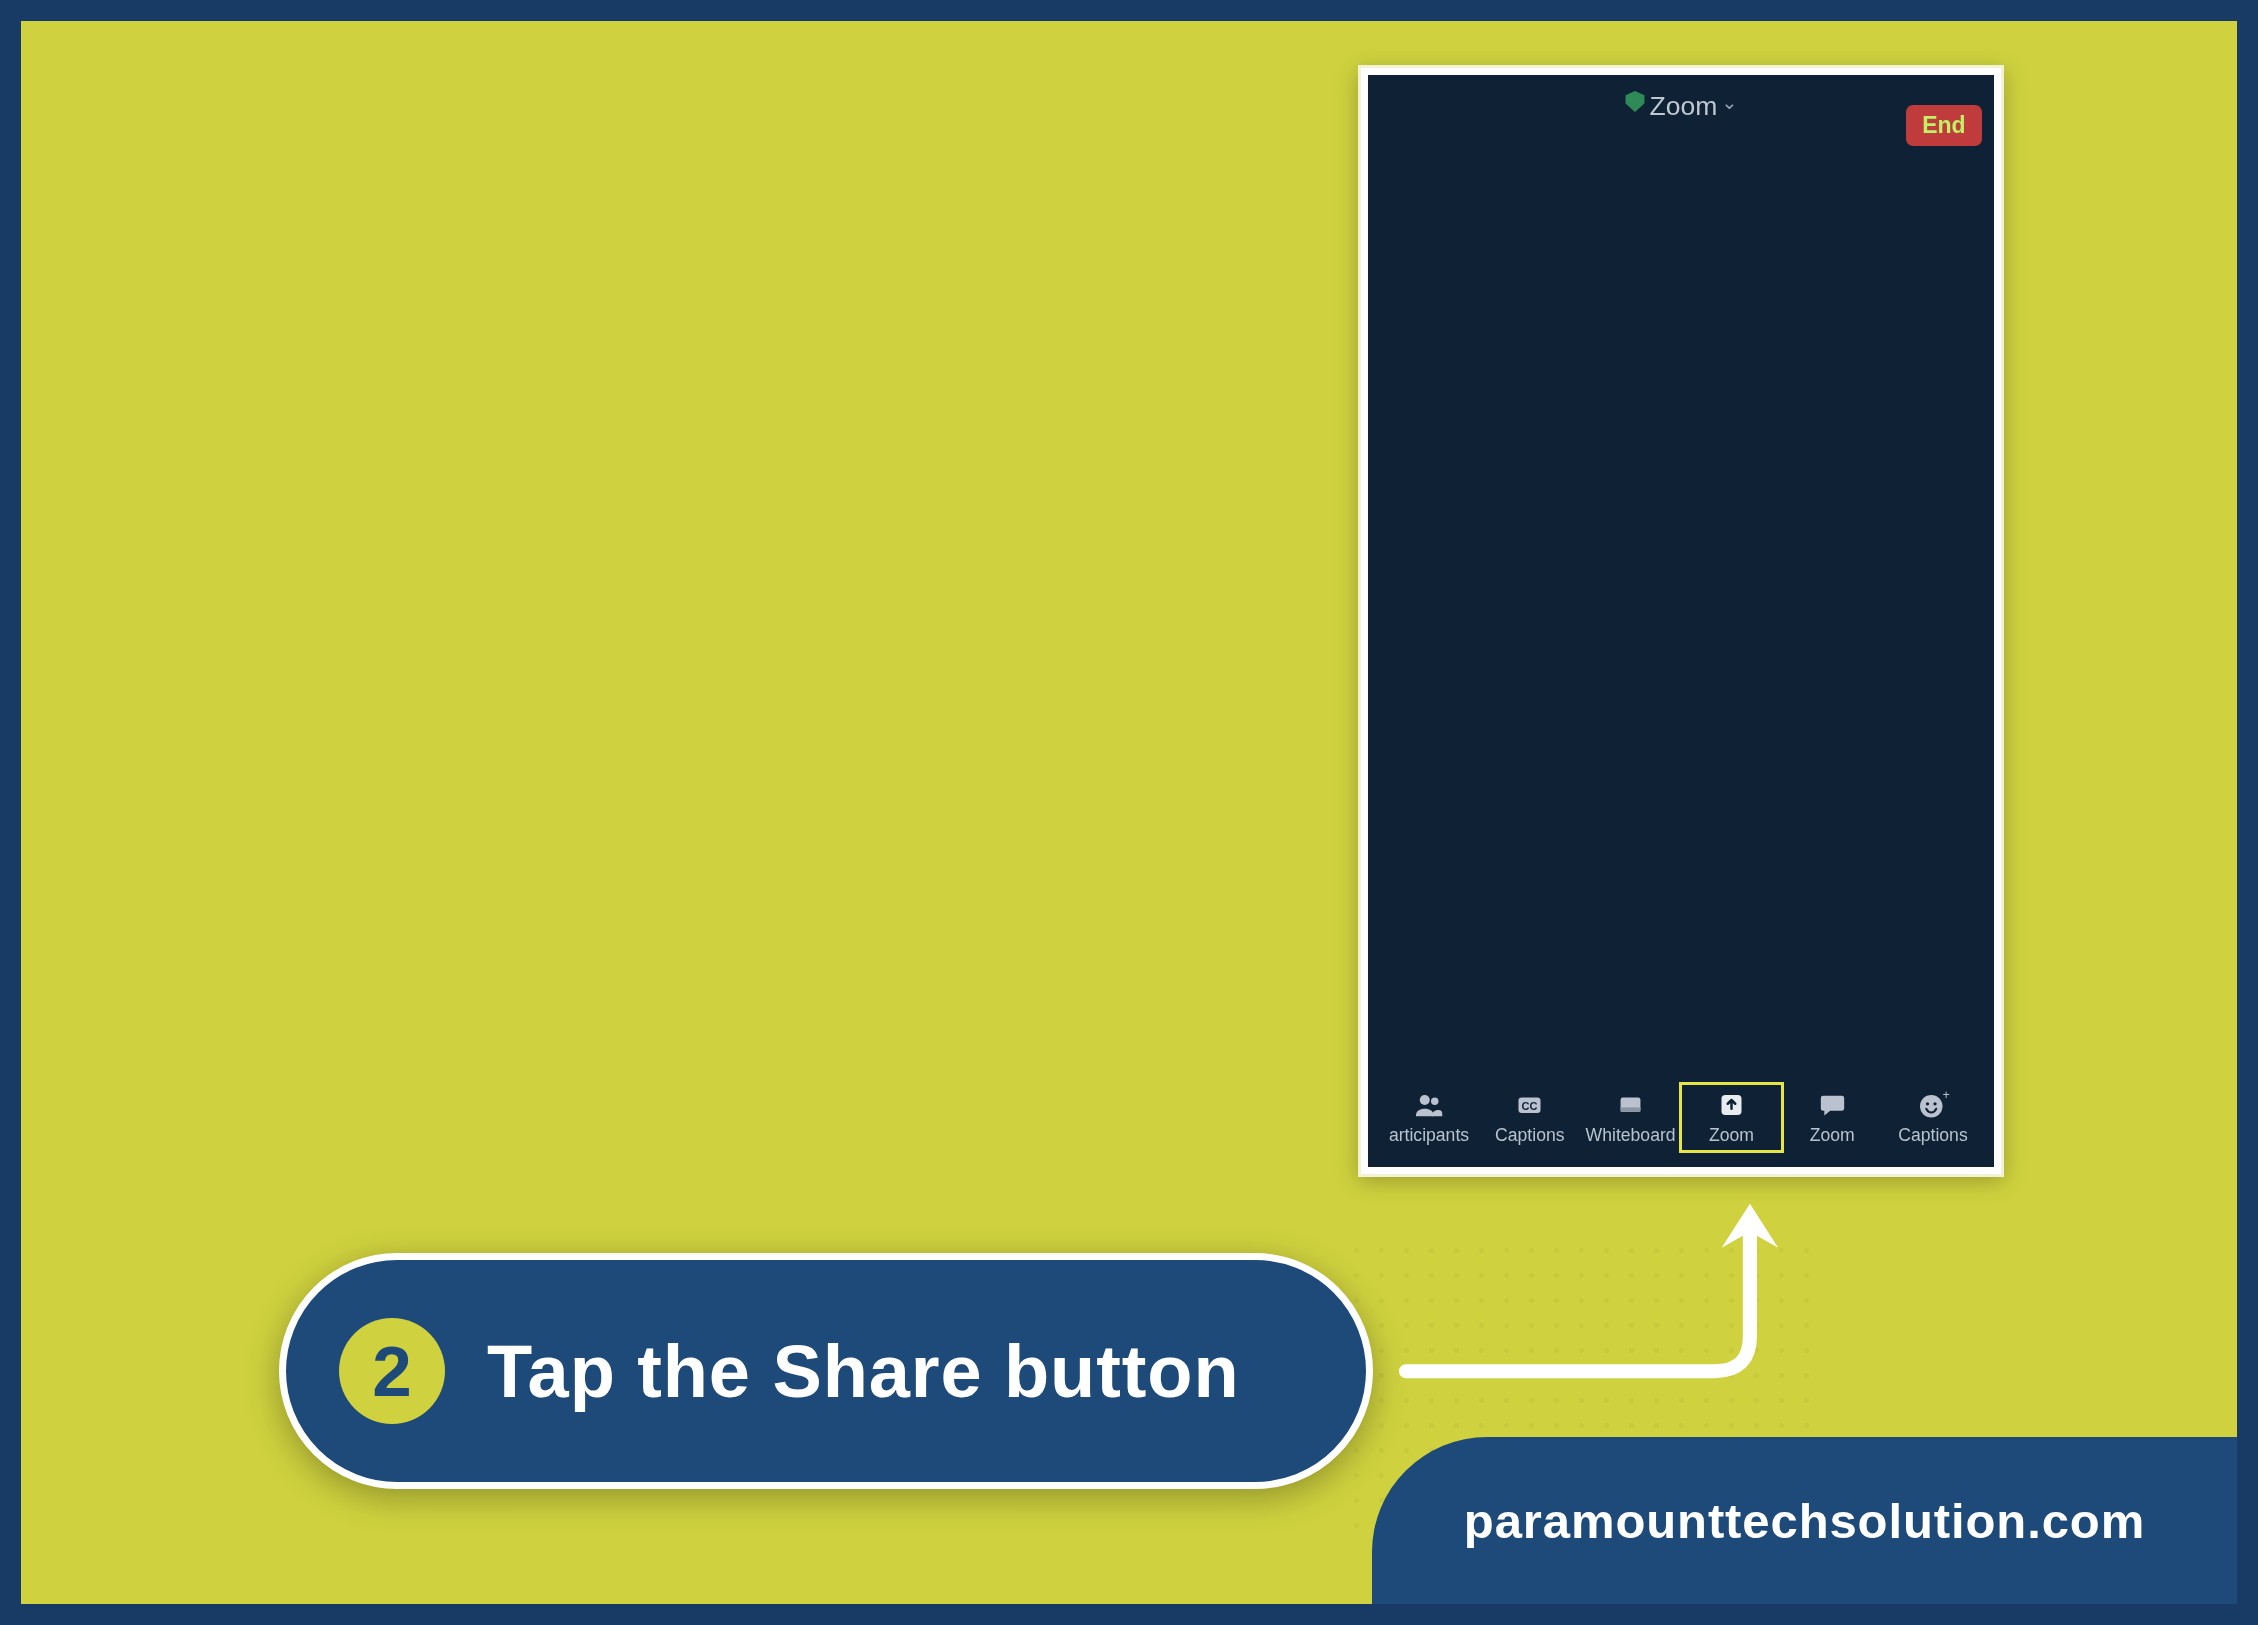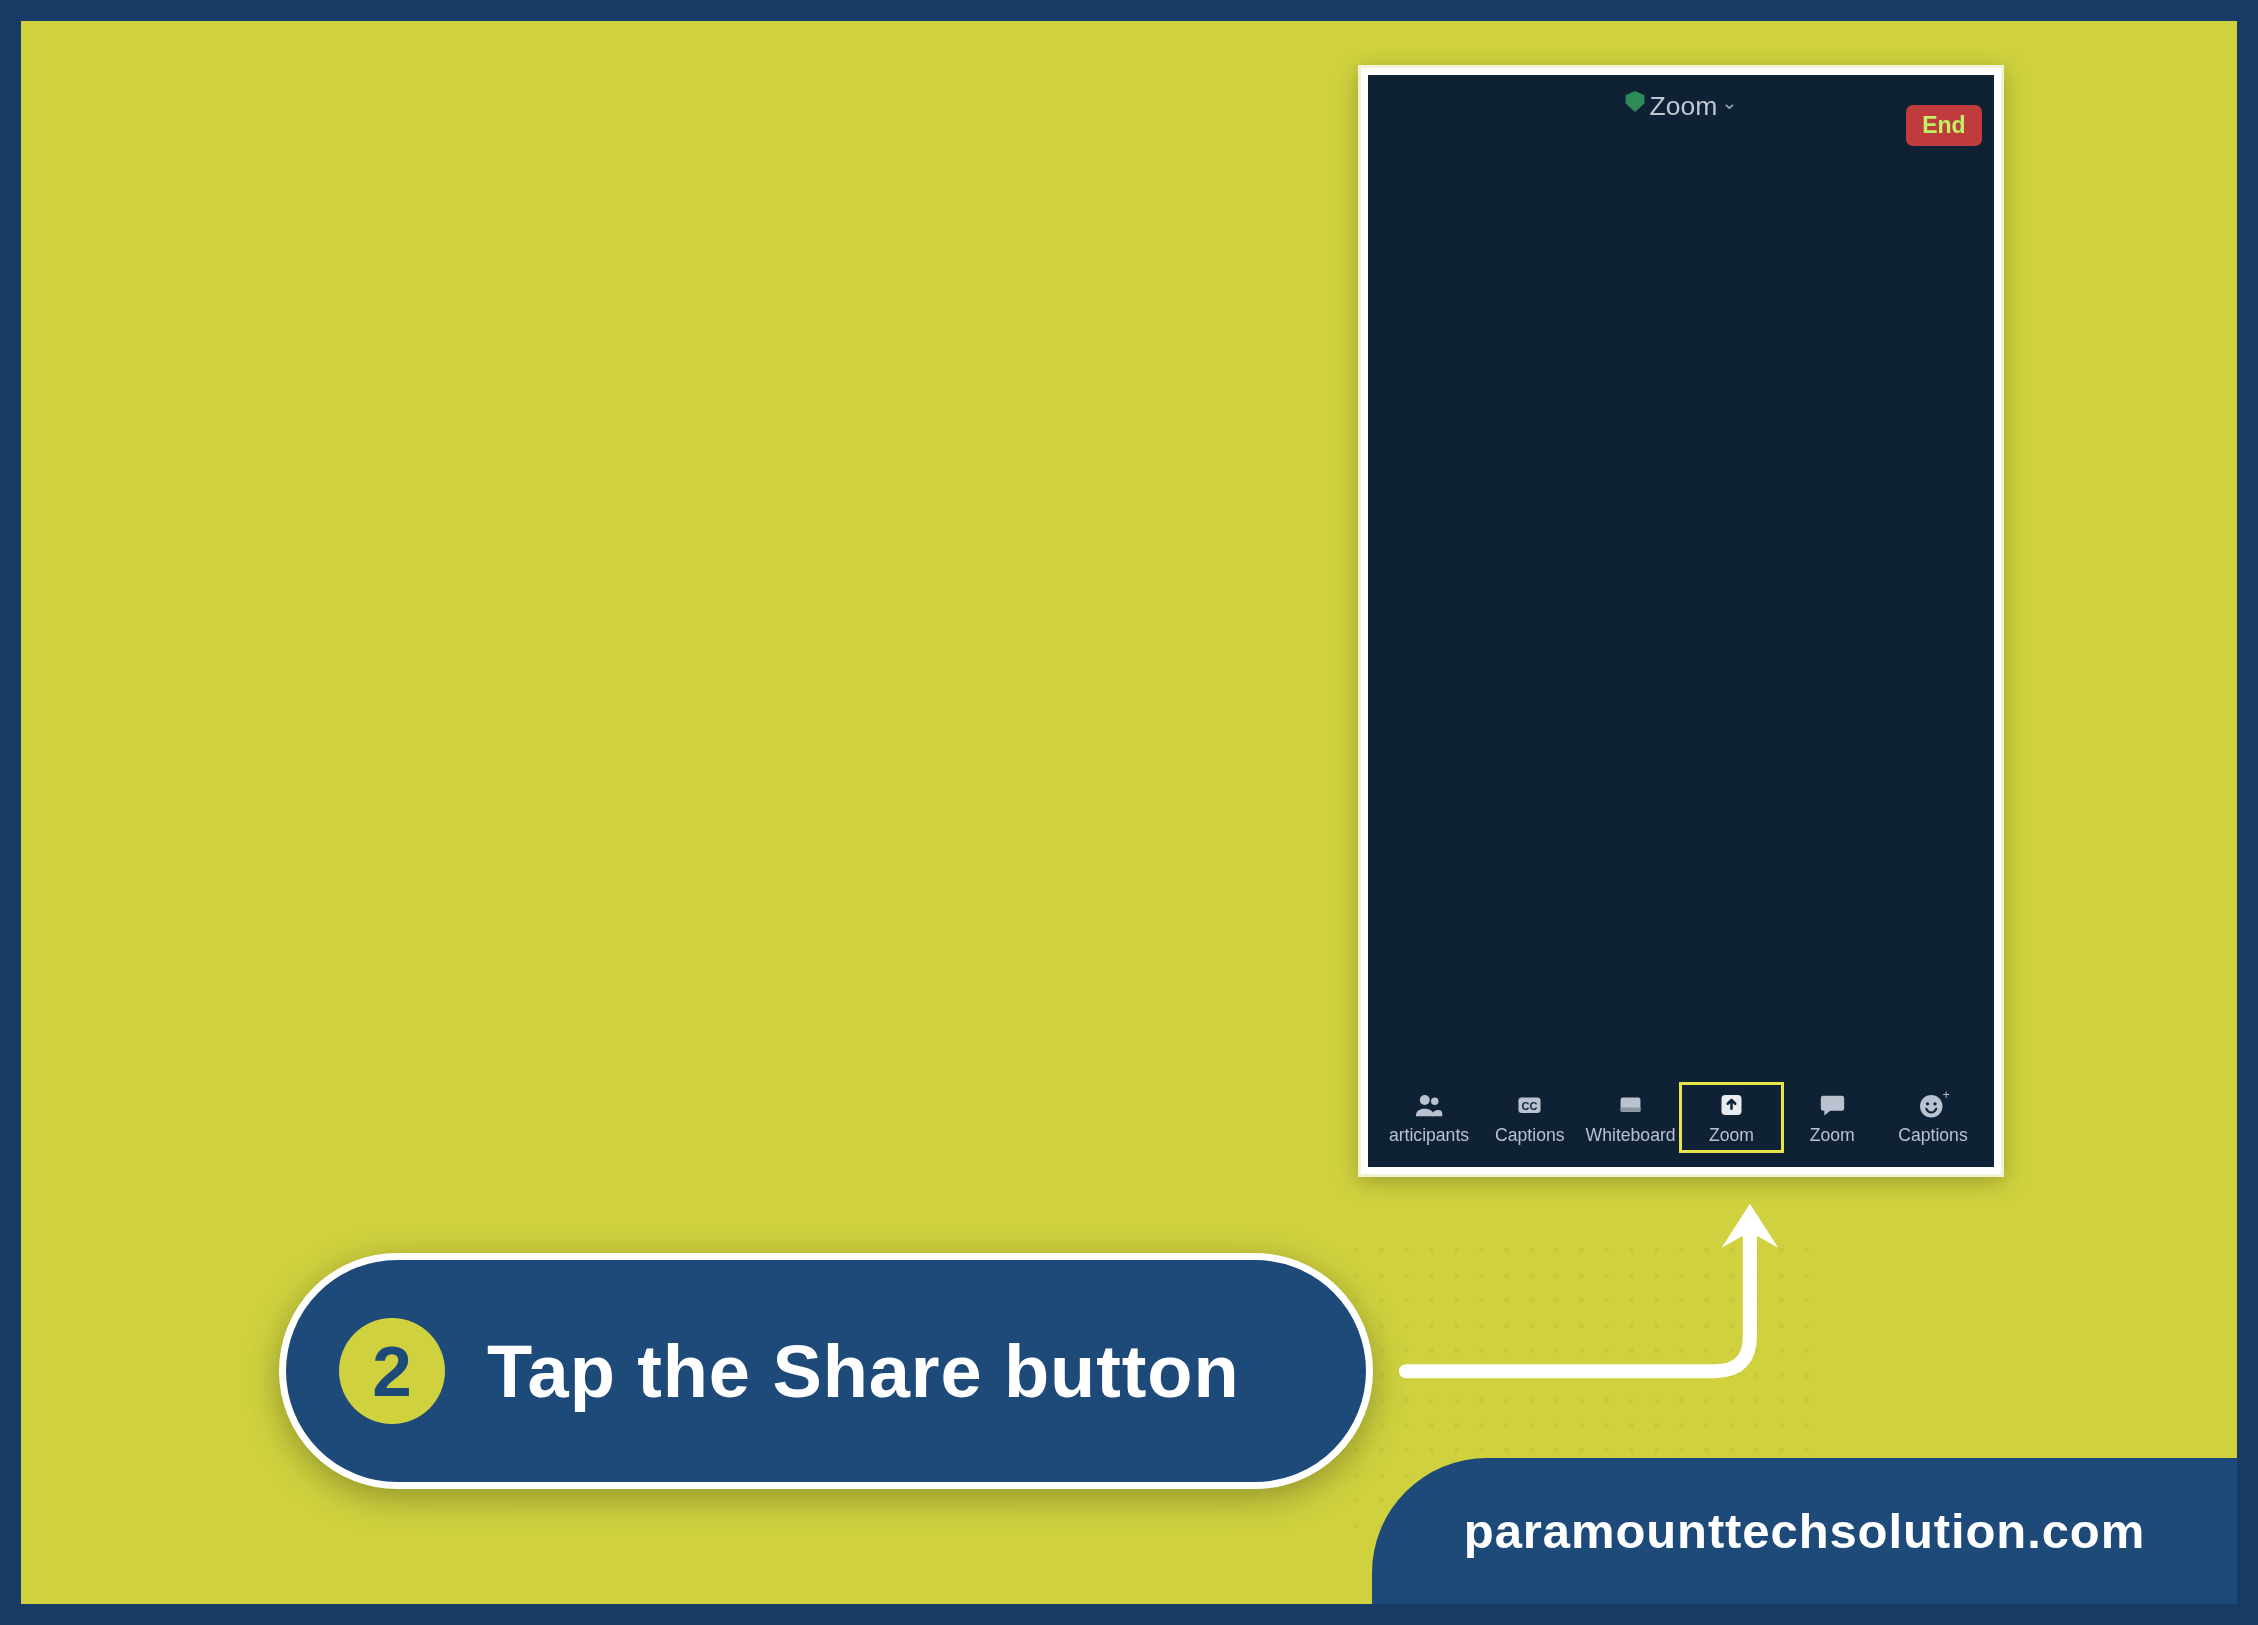--- a/index.html
+++ b/index.html
@@ -153,21 +153,21 @@
     height: 194px;
     pointer-events: none;
   }
 
   
   .footer-tab {
     position: absolute;
     right: 0;
     bottom: 0;
     width: 865px;
-    height: 146px;
+    height: 167px;
     background: #1e4a7a;
     border-top-left-radius: 115px;
     display: flex;
     align-items: center;
     justify-content: center;
   }
   .footer-tab span {
     color: #fff;
     font-size: 49px;
     font-weight: 700;

